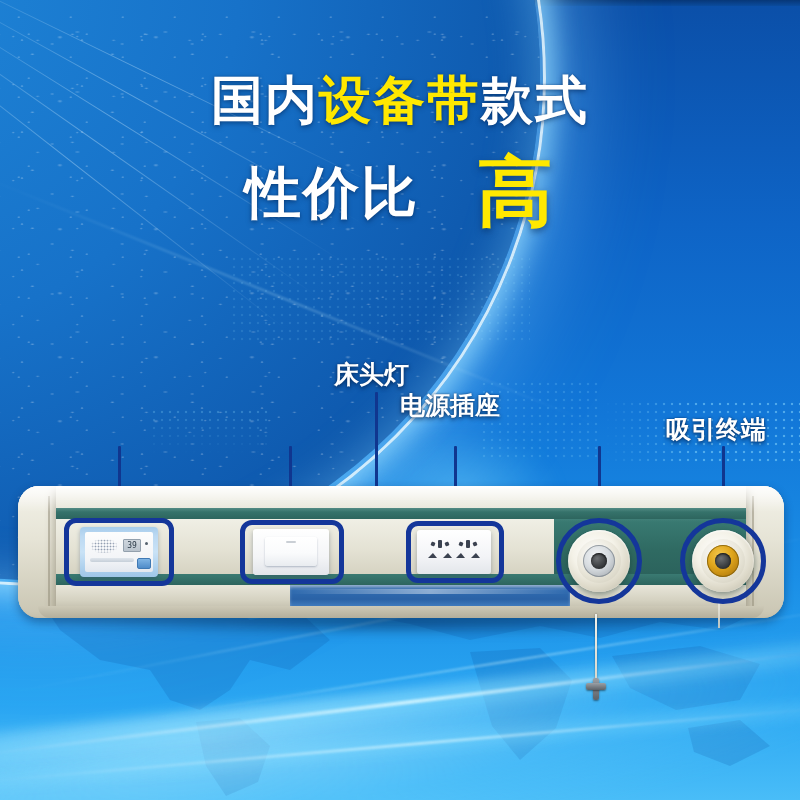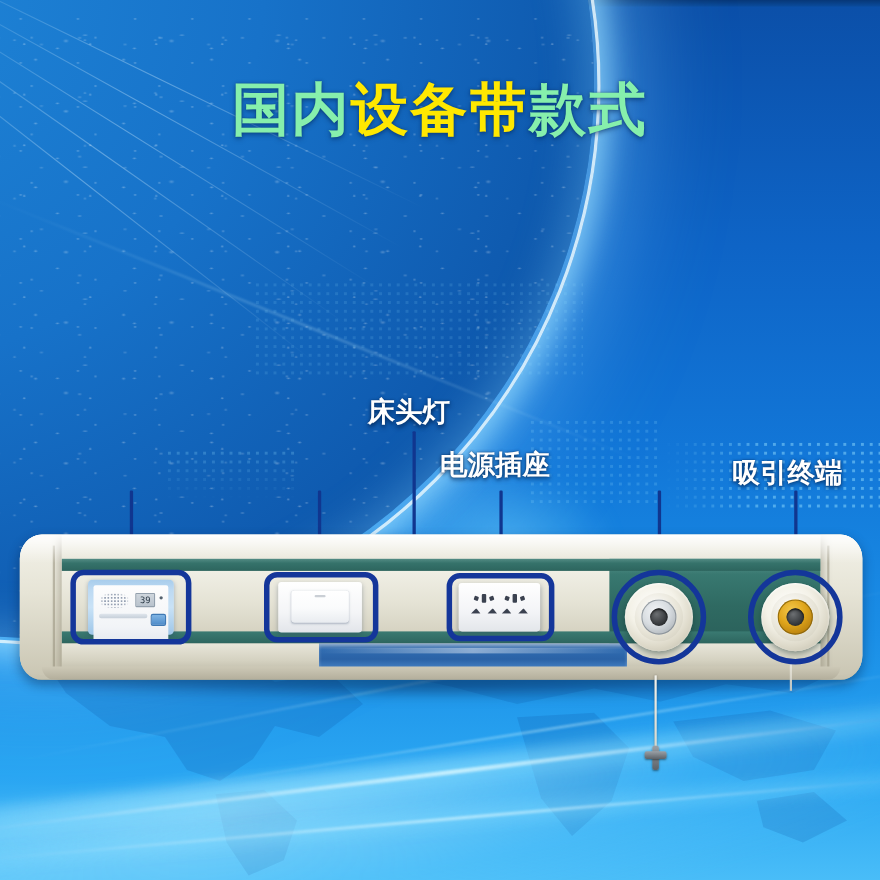--- a/index.html
+++ b/index.html
@@ -71,21 +71,21 @@
   .dots.d3{left:480px;top:380px;width:120px;height:80px;opacity:.22;}
   .dots.d4{left:230px;top:255px;width:300px;height:90px;opacity:.16;}
   .haze{position:absolute;left:360px;top:430px;width:200px;height:120px;
     background:radial-gradient(ellipse at 50% 50%, rgba(120,215,255,.45), rgba(0,0,0,0) 70%);filter:blur(8px);}
 
   
   .headline{position:absolute;left:0;top:74px;width:800px;text-align:center;}
   .hl-row{font-weight:bold;letter-spacing:2px;line-height:1;white-space:nowrap;}
   .hl-row.r1{font-size:52px;}
   .hl-row.r2{font-size:56px;margin-top:28px;}
-  .hl-w{color:#86efac;text-shadow:0 2px 5px rgba(3,40,90,.55),0 0 2px rgba(3,40,90,.5);}
+  .hl-w{color:#ffffff;text-shadow:0 2px 5px rgba(3,40,90,.55),0 0 2px rgba(3,40,90,.5);}
   .hl-y{color:#ffe800;text-shadow:0 2px 5px rgba(3,40,90,.55),0 0 2px rgba(3,40,90,.5);}
   .hl-big{font-size:76px;font-weight:bold;color:#ffe800;
     text-shadow:0 3px 7px rgba(3,40,90,.6);vertical-align:-6px;}
   .hl-gap{display:inline-block;width:58px;}
 
   
   .labels{position:absolute;left:0;top:0;width:800px;height:800px;}
   .lbl{position:absolute;color:#ffffff;font-weight:bold;font-size:25px;white-space:nowrap;
     text-shadow:0 2px 4px rgba(2,35,80,.75),0 0 2px rgba(2,35,80,.7);}
   .leader{position:absolute;width:3px;background:#10368f;border-radius:1px;}
@@ -133,21 +133,21 @@
     background:linear-gradient(90deg,rgba(255,255,255,.0),rgba(255,255,255,.45),rgba(255,255,255,.0));}
   .bottomlip{position:absolute;left:20px;right:20px;top:120px;height:12px;
     background:linear-gradient(180deg,#cdc9b7,#b3ae9b);border-radius:0 0 18px 18px;}
 
   
   .comp{position:absolute;}
   
   .intercom{left:80px;top:527px;width:78px;height:50px;border-radius:4px;
     background:linear-gradient(180deg,#a8cdec,#bcd9f2 18%,#c9e2f6 50%,#9ec6e8 100%);
     box-shadow:0 2px 4px rgba(40,70,110,.35);}
-  .intercom-face{position:absolute;left:5px;top:5px;width:68px;height:54px;border-radius:2px;
+  .intercom-face{position:absolute;left:5px;top:5px;width:68px;height:40px;border-radius:2px;
     background:linear-gradient(180deg,#fdfdfd,#f2f4f7 70%,#e3e8ef 100%);}
   .ic-speaker{position:absolute;left:6px;top:7px;width:26px;height:14px;
     background-image:radial-gradient(rgba(110,125,150,.85) .8px, transparent 1.1px);
     background-size:3px 3px;border-radius:2px;opacity:.85;
     -webkit-mask-image:radial-gradient(ellipse at 50% 50%,#000 55%,transparent 78%);
     mask-image:radial-gradient(ellipse at 50% 50%,#000 55%,transparent 78%);}
   .ic-display{position:absolute;left:38px;top:7px;width:16px;height:11px;border-radius:1px;
     background:linear-gradient(180deg,#cfd6dd,#b9c3cd);border:1px solid #93a0ad;
     display:flex;align-items:center;justify-content:center;
     font-family:"DejaVu Sans Mono","Liberation Mono",monospace;font-size:8px;color:#2b3a47;line-height:1;}
@@ -254,25 +254,26 @@
   <div class="sweep s5"></div>
 
   <div class="haze"></div>
   <div class="dots d4"></div>
   <div class="dots d3"></div>
   <div class="dots d2"></div>
   <div class="dots d1"></div>
 
   <div class="headline">
     <div class="hl-row r1"><span class="hl-w">国内</span><span class="hl-y">设备带</span><span class="hl-w">款式</span></div>
+    <div class="hl-row r2"><span class="hl-w">性价比</span><span class="hl-gap"></span><span class="hl-big">高</span></div>
   </div>
 
   <div class="labels">
     <div class="lbl" style="left:334px;top:358px;">床头灯</div>
-    <div class="lbl" style="left:400px;top:406px;">电源插座</div>
+    <div class="lbl" style="left:400px;top:389px;">电源插座</div>
     <div class="lbl" style="left:666px;top:413px;">吸引终端</div>
 
     <div class="leader" style="left:118px;top:446px;height:78px;"></div>
     <div class="leader" style="left:289px;top:446px;height:80px;"></div>
     <div class="leader" style="left:375px;top:392px;height:214px;"></div>
     <div class="leader" style="left:454px;top:446px;height:80px;"></div>
     <div class="leader" style="left:598px;top:446px;height:76px;"></div>
     <div class="leader" style="left:722px;top:446px;height:76px;"></div>
   </div>
 

